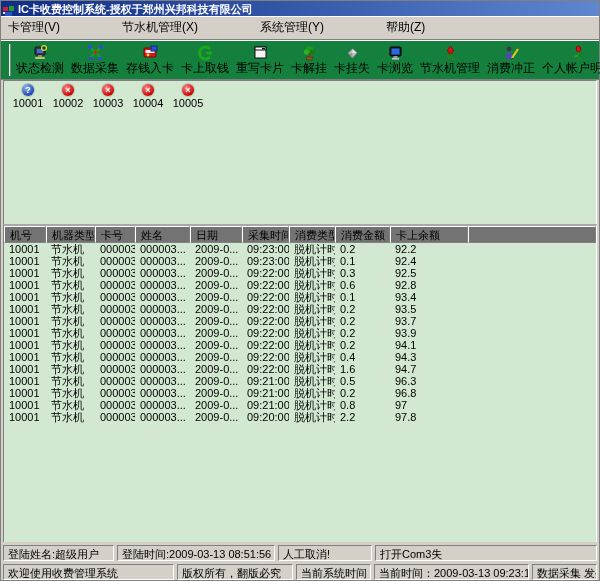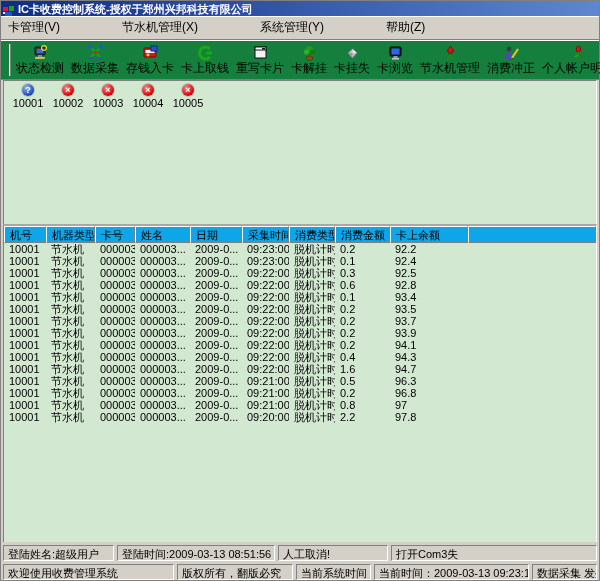--- a/index.html
+++ b/index.html
@@ -35,35 +35,35 @@
     display:flex; align-items:center; justify-content:center; line-height:12px; margin-bottom:1px;
     box-shadow:0 0 0 1px rgba(0,0,0,0.15); }
   .m-icon.online { background:radial-gradient(circle at 35% 30%, #8fb6f5, #1e46b4 70%); }
   .m-icon.offline { background:radial-gradient(circle at 35% 30%, #ff8080, #cc0606 70%); }
   .m-label { font-size:11px; color:#000; }
 
   
   .grid { flex:1; margin:0 2px; background:#d3e8d1; display:flex; flex-direction:column; overflow:hidden;
     border-left:1px solid #808080; border-top:2px solid #a8a8a8; border-right:1px solid #fff; }
   .grid-header { display:flex; height:17px; flex-shrink:0; }
-  .hcell { background:#0ea5e9; border:1px solid; border-color:#ffffff #808080 #808080 #ffffff;
+  .hcell { background:#737373; border:1px solid; border-color:#ffffff #808080 #808080 #ffffff;
     font-size:11px; color:#000; padding:1px 12px 0 5px; white-space:nowrap; overflow:hidden; cursor:pointer; }
   .hcell.filler { flex:1; }
   .grid-body { flex:1; overflow:hidden; }
   .trow { display:flex; height:12px; }
   .tcell { font-size:11px; line-height:12px; color:#000; padding-left:5px; white-space:nowrap; overflow:hidden; }
   .c0{width:42px} .c1{width:49px} .c2{width:40px} .c3{width:55px} .c4{width:52px}
   .c5{width:47px} .c6{width:46px} .c7{width:55px} .c8{width:78px}
 
   
   .statusbar { height:19px; display:flex; align-items:center; padding:2px 2px 0 2px; flex-shrink:0; background:#d4d0c8; }
   .sb-panel { height:16px; background:#d4d0c8; border:1px solid; border-color:#808080 #ffffff #ffffff #808080;
     font-size:11px; color:#000; padding:1px 4px 0 4px; margin-right:3px; white-space:nowrap; overflow:hidden; }
   .sb-panel:last-child { margin-right:0; }
-  .r1p0{width:111px} .r1p1{width:158px} .r1p2{width:110px} .r1p3{width:156px} .r1p4{flex:1}
+  .r1p0{width:111px} .r1p1{width:158px} .r1p2{width:94px} .r1p3{width:156px} .r1p4{flex:1}
   .r2p0{width:171px} .r2p1{width:116px} .r2p2{width:75px}  .r2p3{width:155px} .r2p4{flex:1}
 </style>
 </head>
 <body>
 
 <div class="window">
 
   <div class="titlebar">
     <span class="app-icon">
       <svg width="12" height="11" viewBox="0 0 12 11">

